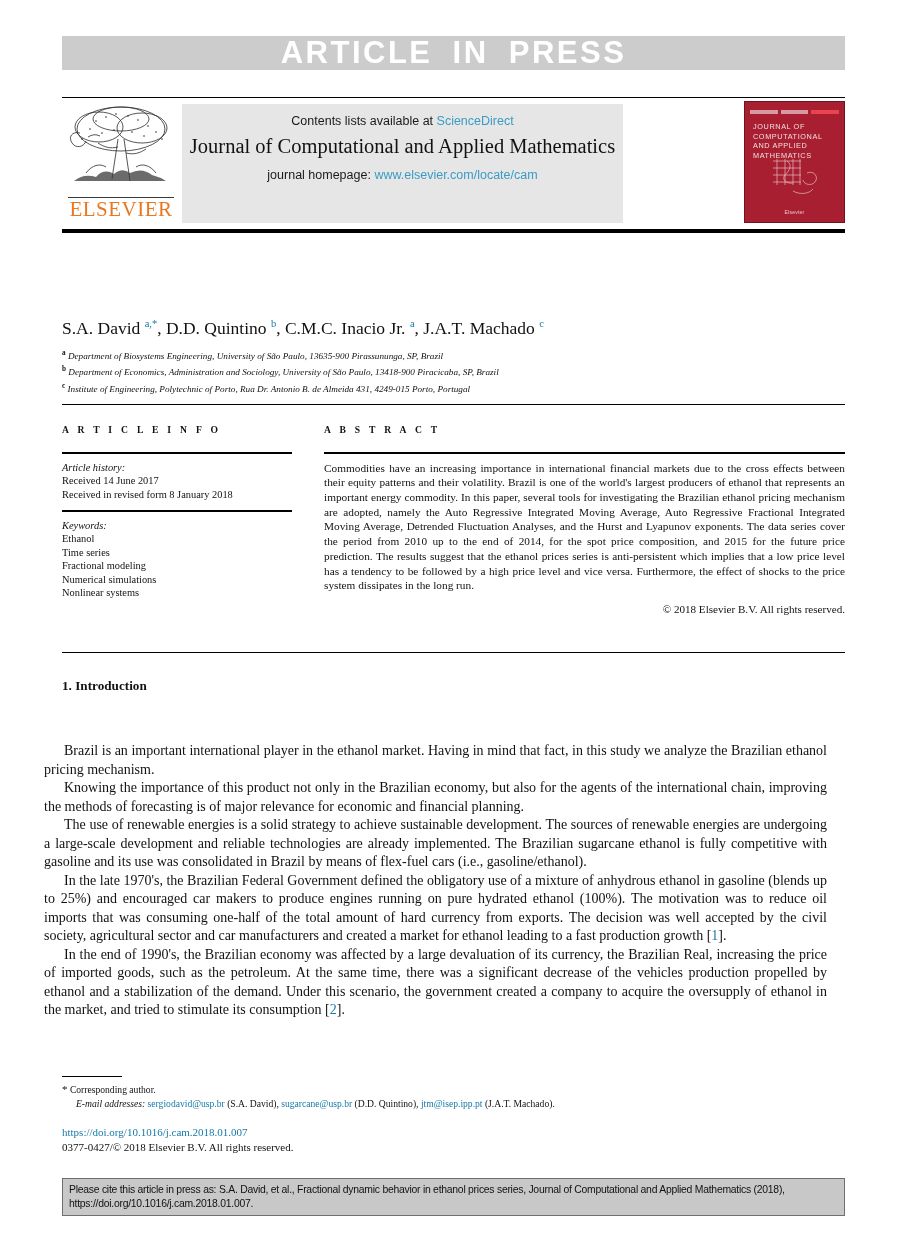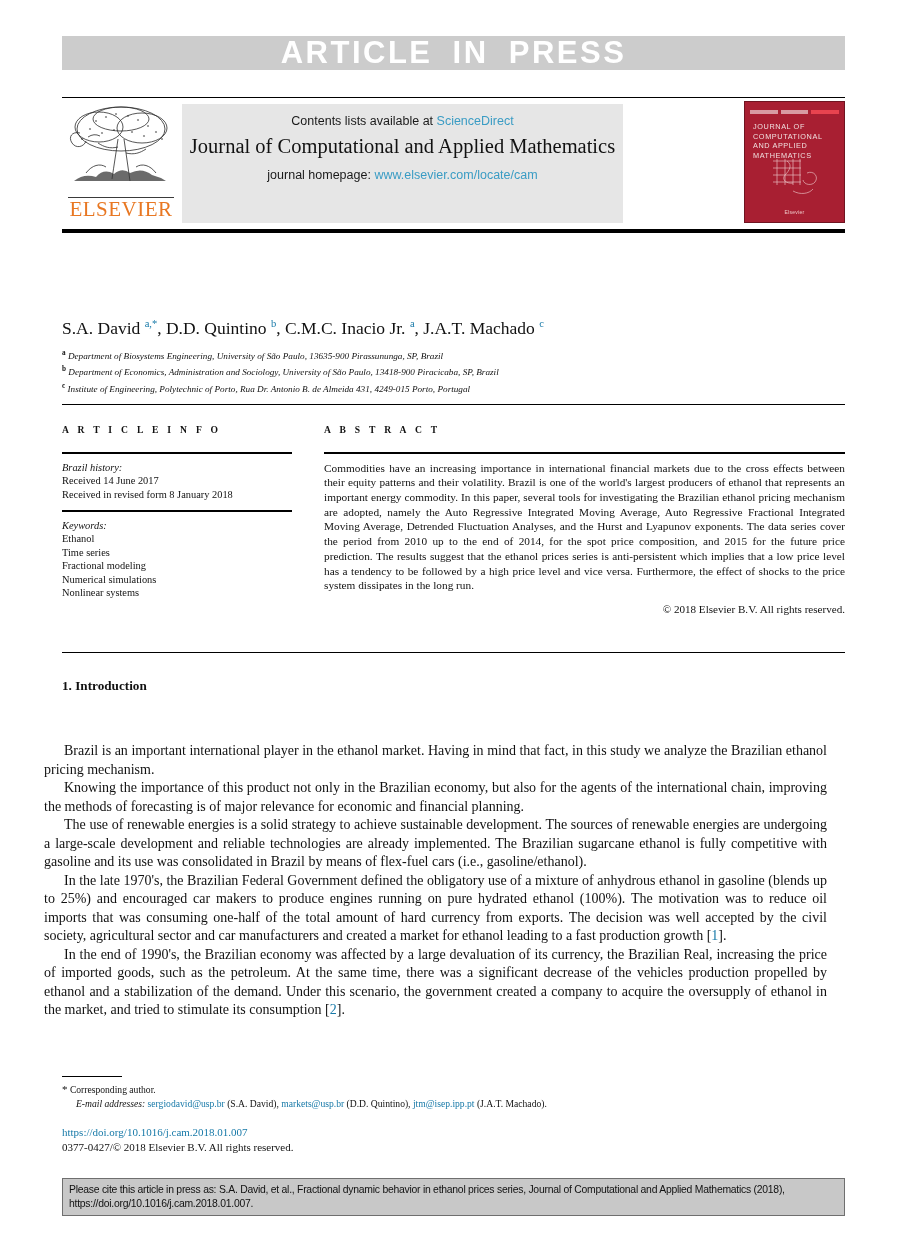--- a/index.html
+++ b/index.html
@@ -483,21 +483,21 @@
     </div>
 
   <div class="rule-thin-1"></div>
 
   <div class="infoabs">
 
     <div class="col-info">
       <div class="sec-head">A R T I C L E   I N F O</div>
       <div class="hr-med"></div>
       <div class="info-block">
-        <div class="it">Brazil history:</div>
+        <div class="it">Article history:</div>
         <div>Received 14 June 2017</div>
         <div>Received in revised form 8 January 2018</div>
       </div>
       <div class="hr-med2"></div>
       <div class="info-block">
         <div class="it">Keywords:</div>
         <div>Ethanol</div>
         <div>Time series</div>
         <div>Fractional modeling</div>
         <div>Numerical simulations</div>
@@ -525,21 +525,21 @@
     </div>
 
   <div class="foot-rule"></div>
   <div class="footnotes">
     <div>
       <span class="star">*</span>
       <span>Corresponding author.</span>
     </div>
     <div style="padding-left:14px">
       <span class="it">E-mail addresses:</span>
-      <span> <span class="mail">sergiodavid@usp.br</span> (S.A. David), <span class="mail">markets@usp.br</span> (D.D. Quintino), <span class="mail">jtm@isep.ipp.pt</span> (J.A.T. Machado).</span>
+      <span> <span class="mail">sergiodavid@usp.br</span> (S.A. David), <span class="mail">sugarcane@usp.br</span> (D.D. Quintino), <span class="mail">jtm@isep.ipp.pt</span> (J.A.T. Machado).</span>
     </div>
   </div>
 
   <div class="doi-line">https://doi.org/10.1016/j.cam.2018.01.007</div>
   <div class="issn-line">0377-0427/© 2018 Elsevier B.V. All rights reserved.</div>
 
   <div class="cite-box">Please cite this article in press as: S.A. David, et al., Fractional dynamic behavior in ethanol prices series, Journal of Computational and Applied Mathematics (2018), https://doi.org/10.1016/j.cam.2018.01.007.</div>
 
 </div>
 

